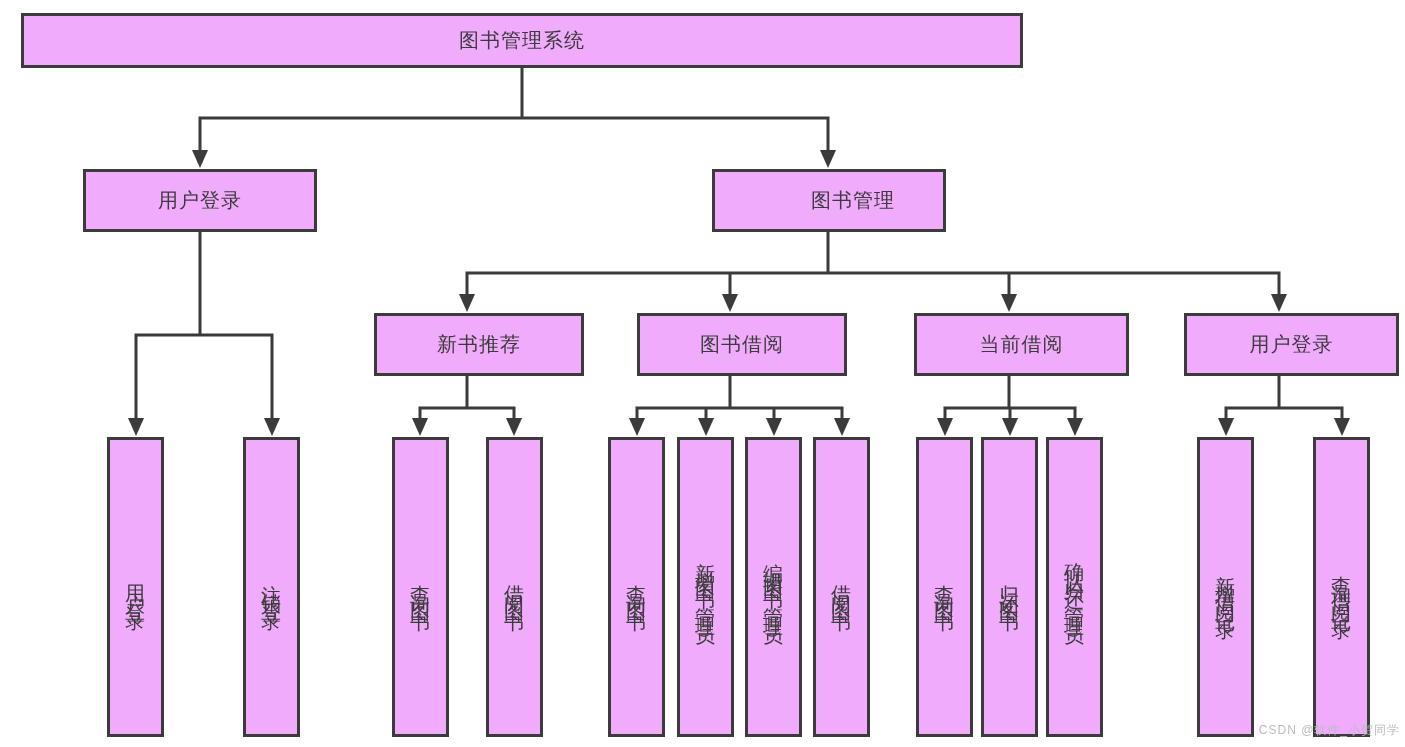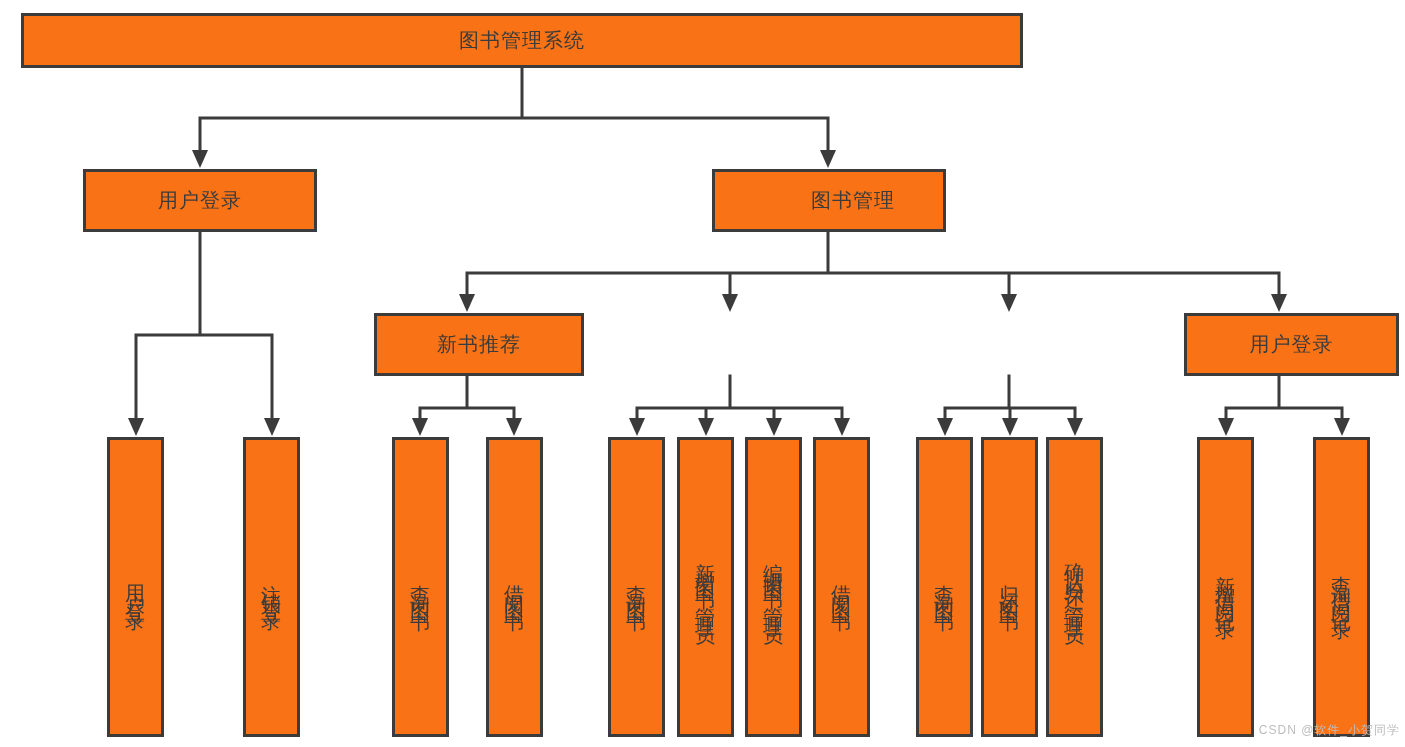--- a/index.html
+++ b/index.html
@@ -15,21 +15,21 @@
     width:1405px;height:747px;
     background:var(--bg);
     overflow:hidden;
   }
   .connector{position:absolute;left:0;top:0;z-index:1;}
   .connector path{stroke:var(--line);stroke-width:3;fill:none;stroke-linecap:square;}
   .connector polygon{fill:var(--line);stroke:none;}
   .box{
     position:absolute;
     box-sizing:border-box;
-    background:#f97316;
+    background:#f0abfc;
     border:3px solid var(--line);
     display:flex;align-items:center;justify-content:center;
     z-index:2;
     color:var(--text);
   }
   .h-label{
     font-size:20px;
     letter-spacing:1px;
     color:var(--text);
     white-space:nowrap;
@@ -104,20 +104,26 @@
   <div class="box lvl2" style="left:83px;width:234px;">
     <span class="h-label">用户登录</span>
   </div>
   <div class="box lvl2" style="left:712px;width:234px;padding-left:48px;">
     <span class="h-label">图书管理</span>
   </div>
 
   <div class="box lvl3" style="left:362px;width:210px;">
     <span class="h-label">新书推荐</span>
   </div>
+  <div class="box lvl3" style="left:625px;width:210px;">
+    <span class="h-label">图书借阅</span>
+  </div>
+  <div class="box lvl3" style="left:902px;width:215px;">
+    <span class="h-label">当前借阅</span>
+  </div>
   <div class="box lvl3" style="left:1172px;width:215px;">
     <span class="h-label">用户登录</span>
   </div>
 
   <div class="box leaf" style="left:107px;">
     <span class="v-label">用户登录</span>
   </div>
   <div class="box leaf" style="left:243px;">
     <span class="v-label">注销登录</span>
   </div>

